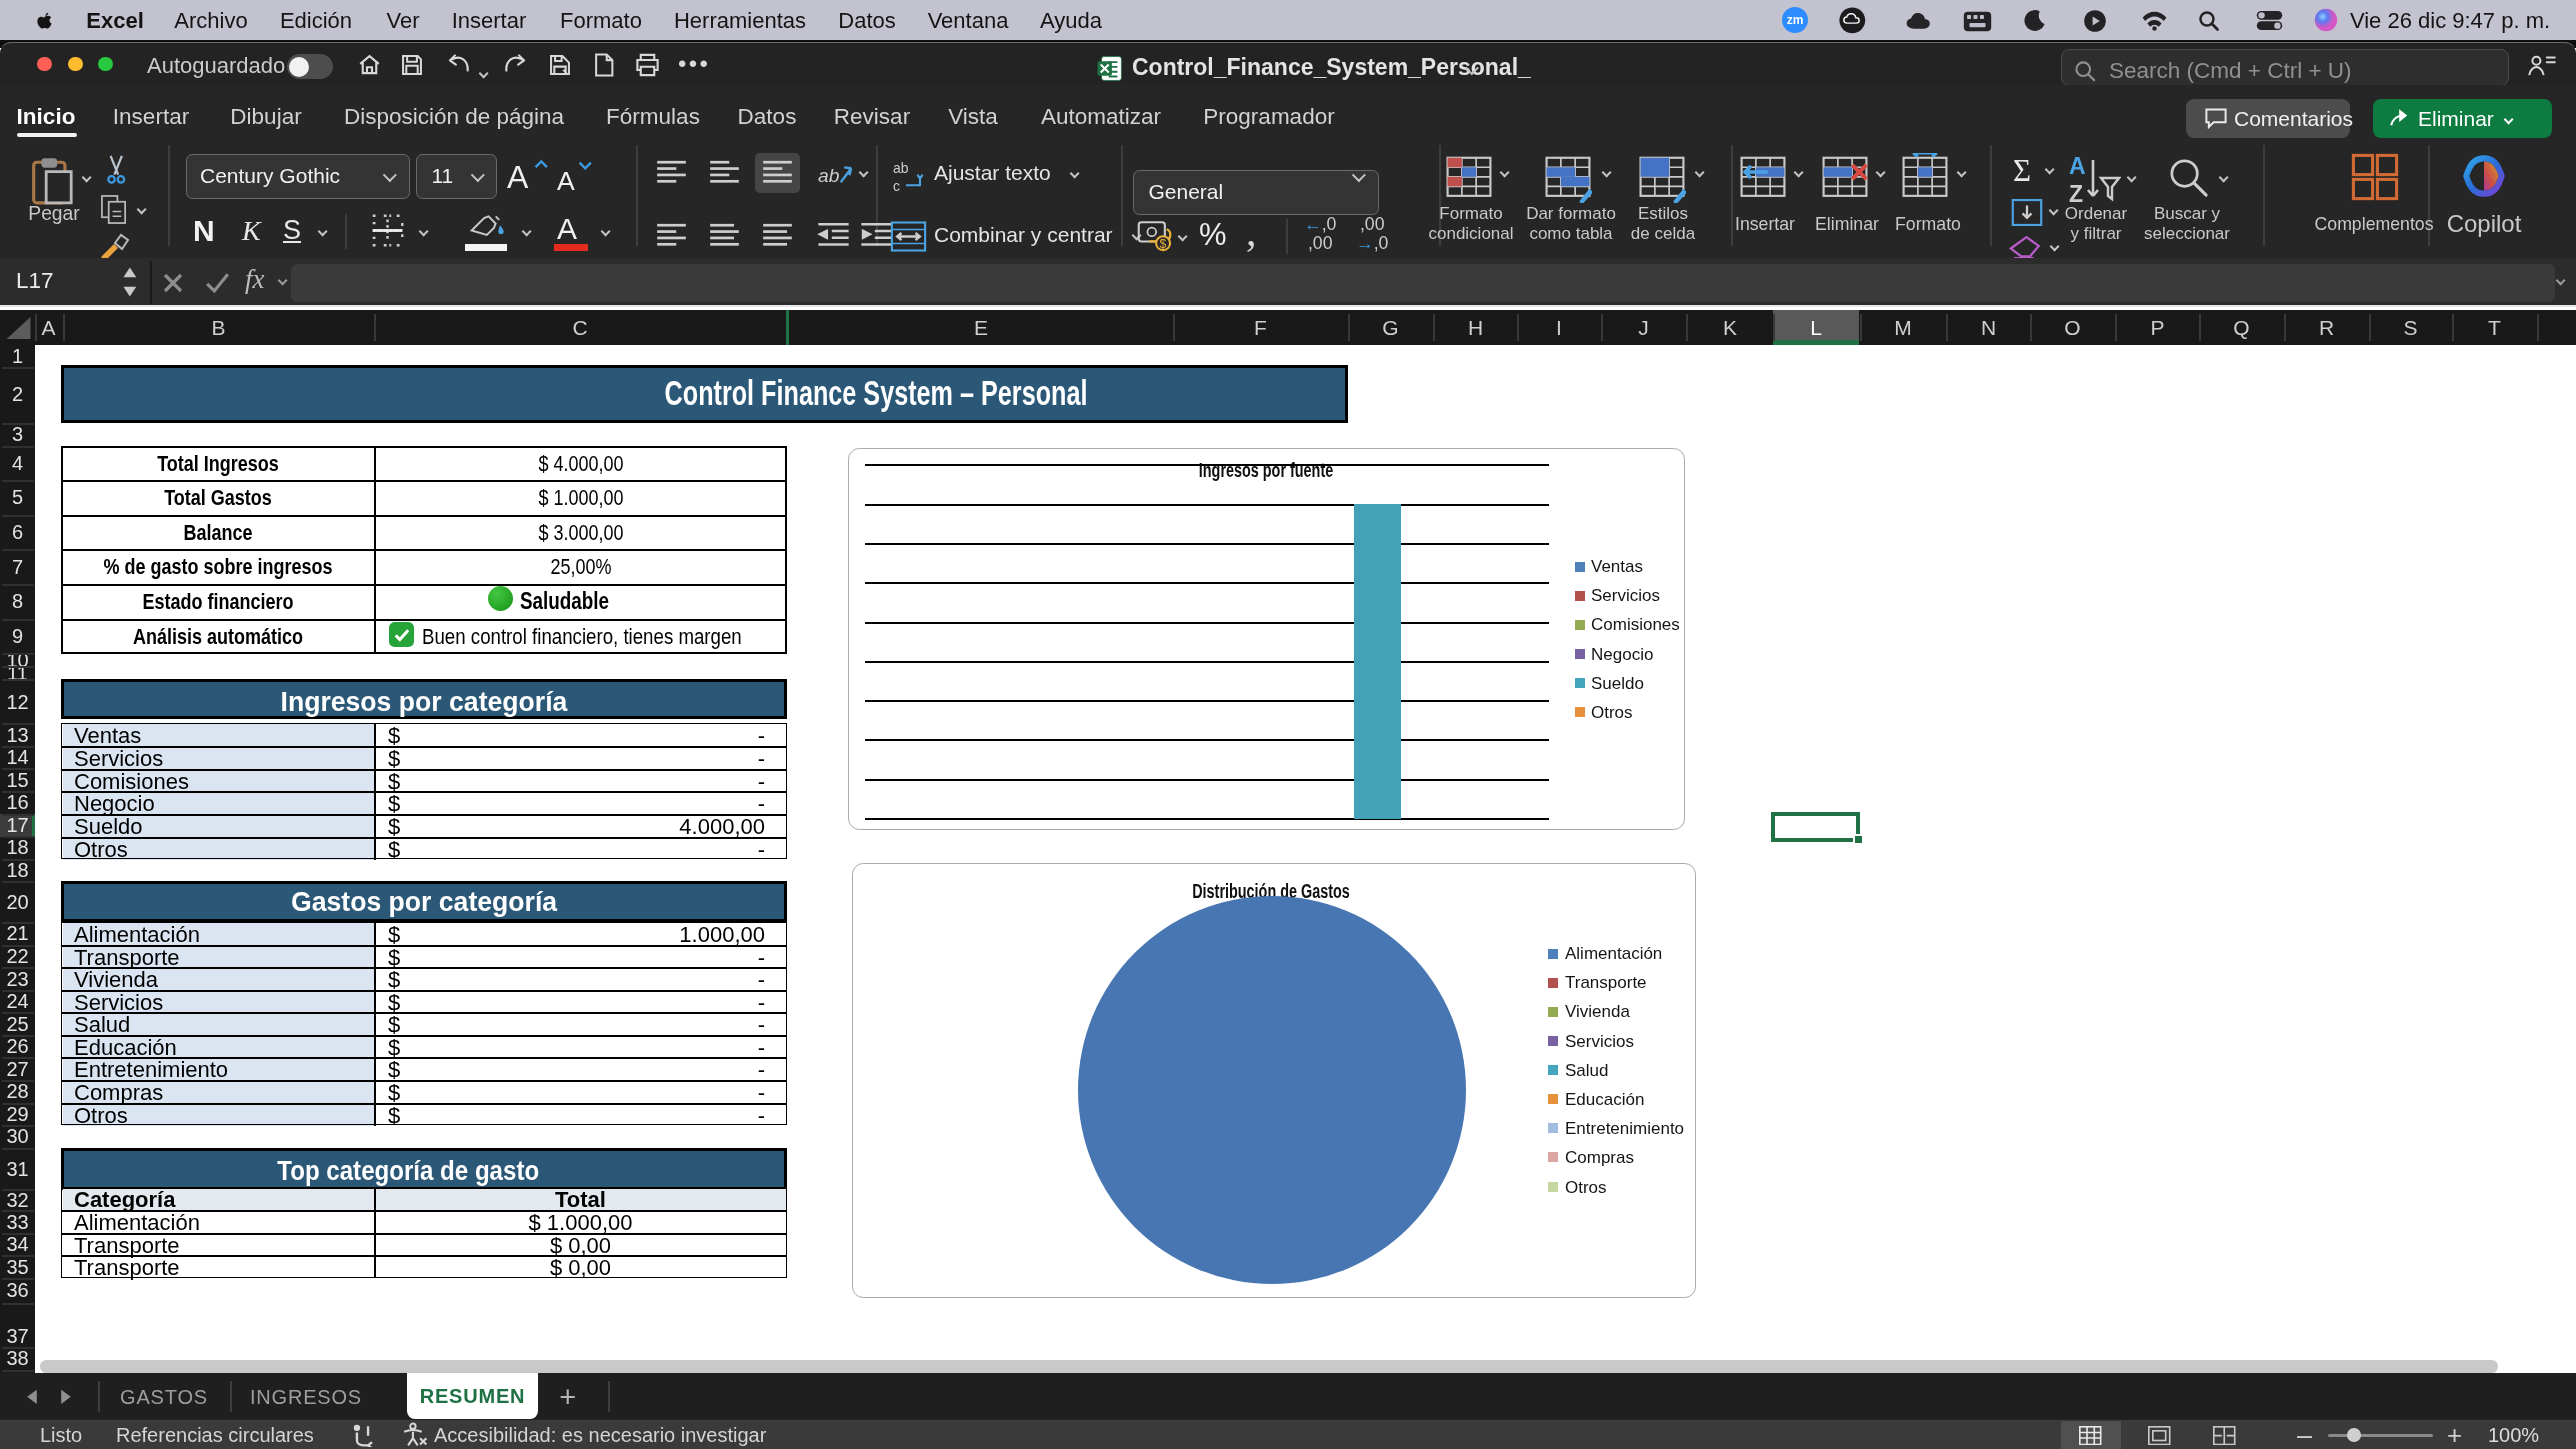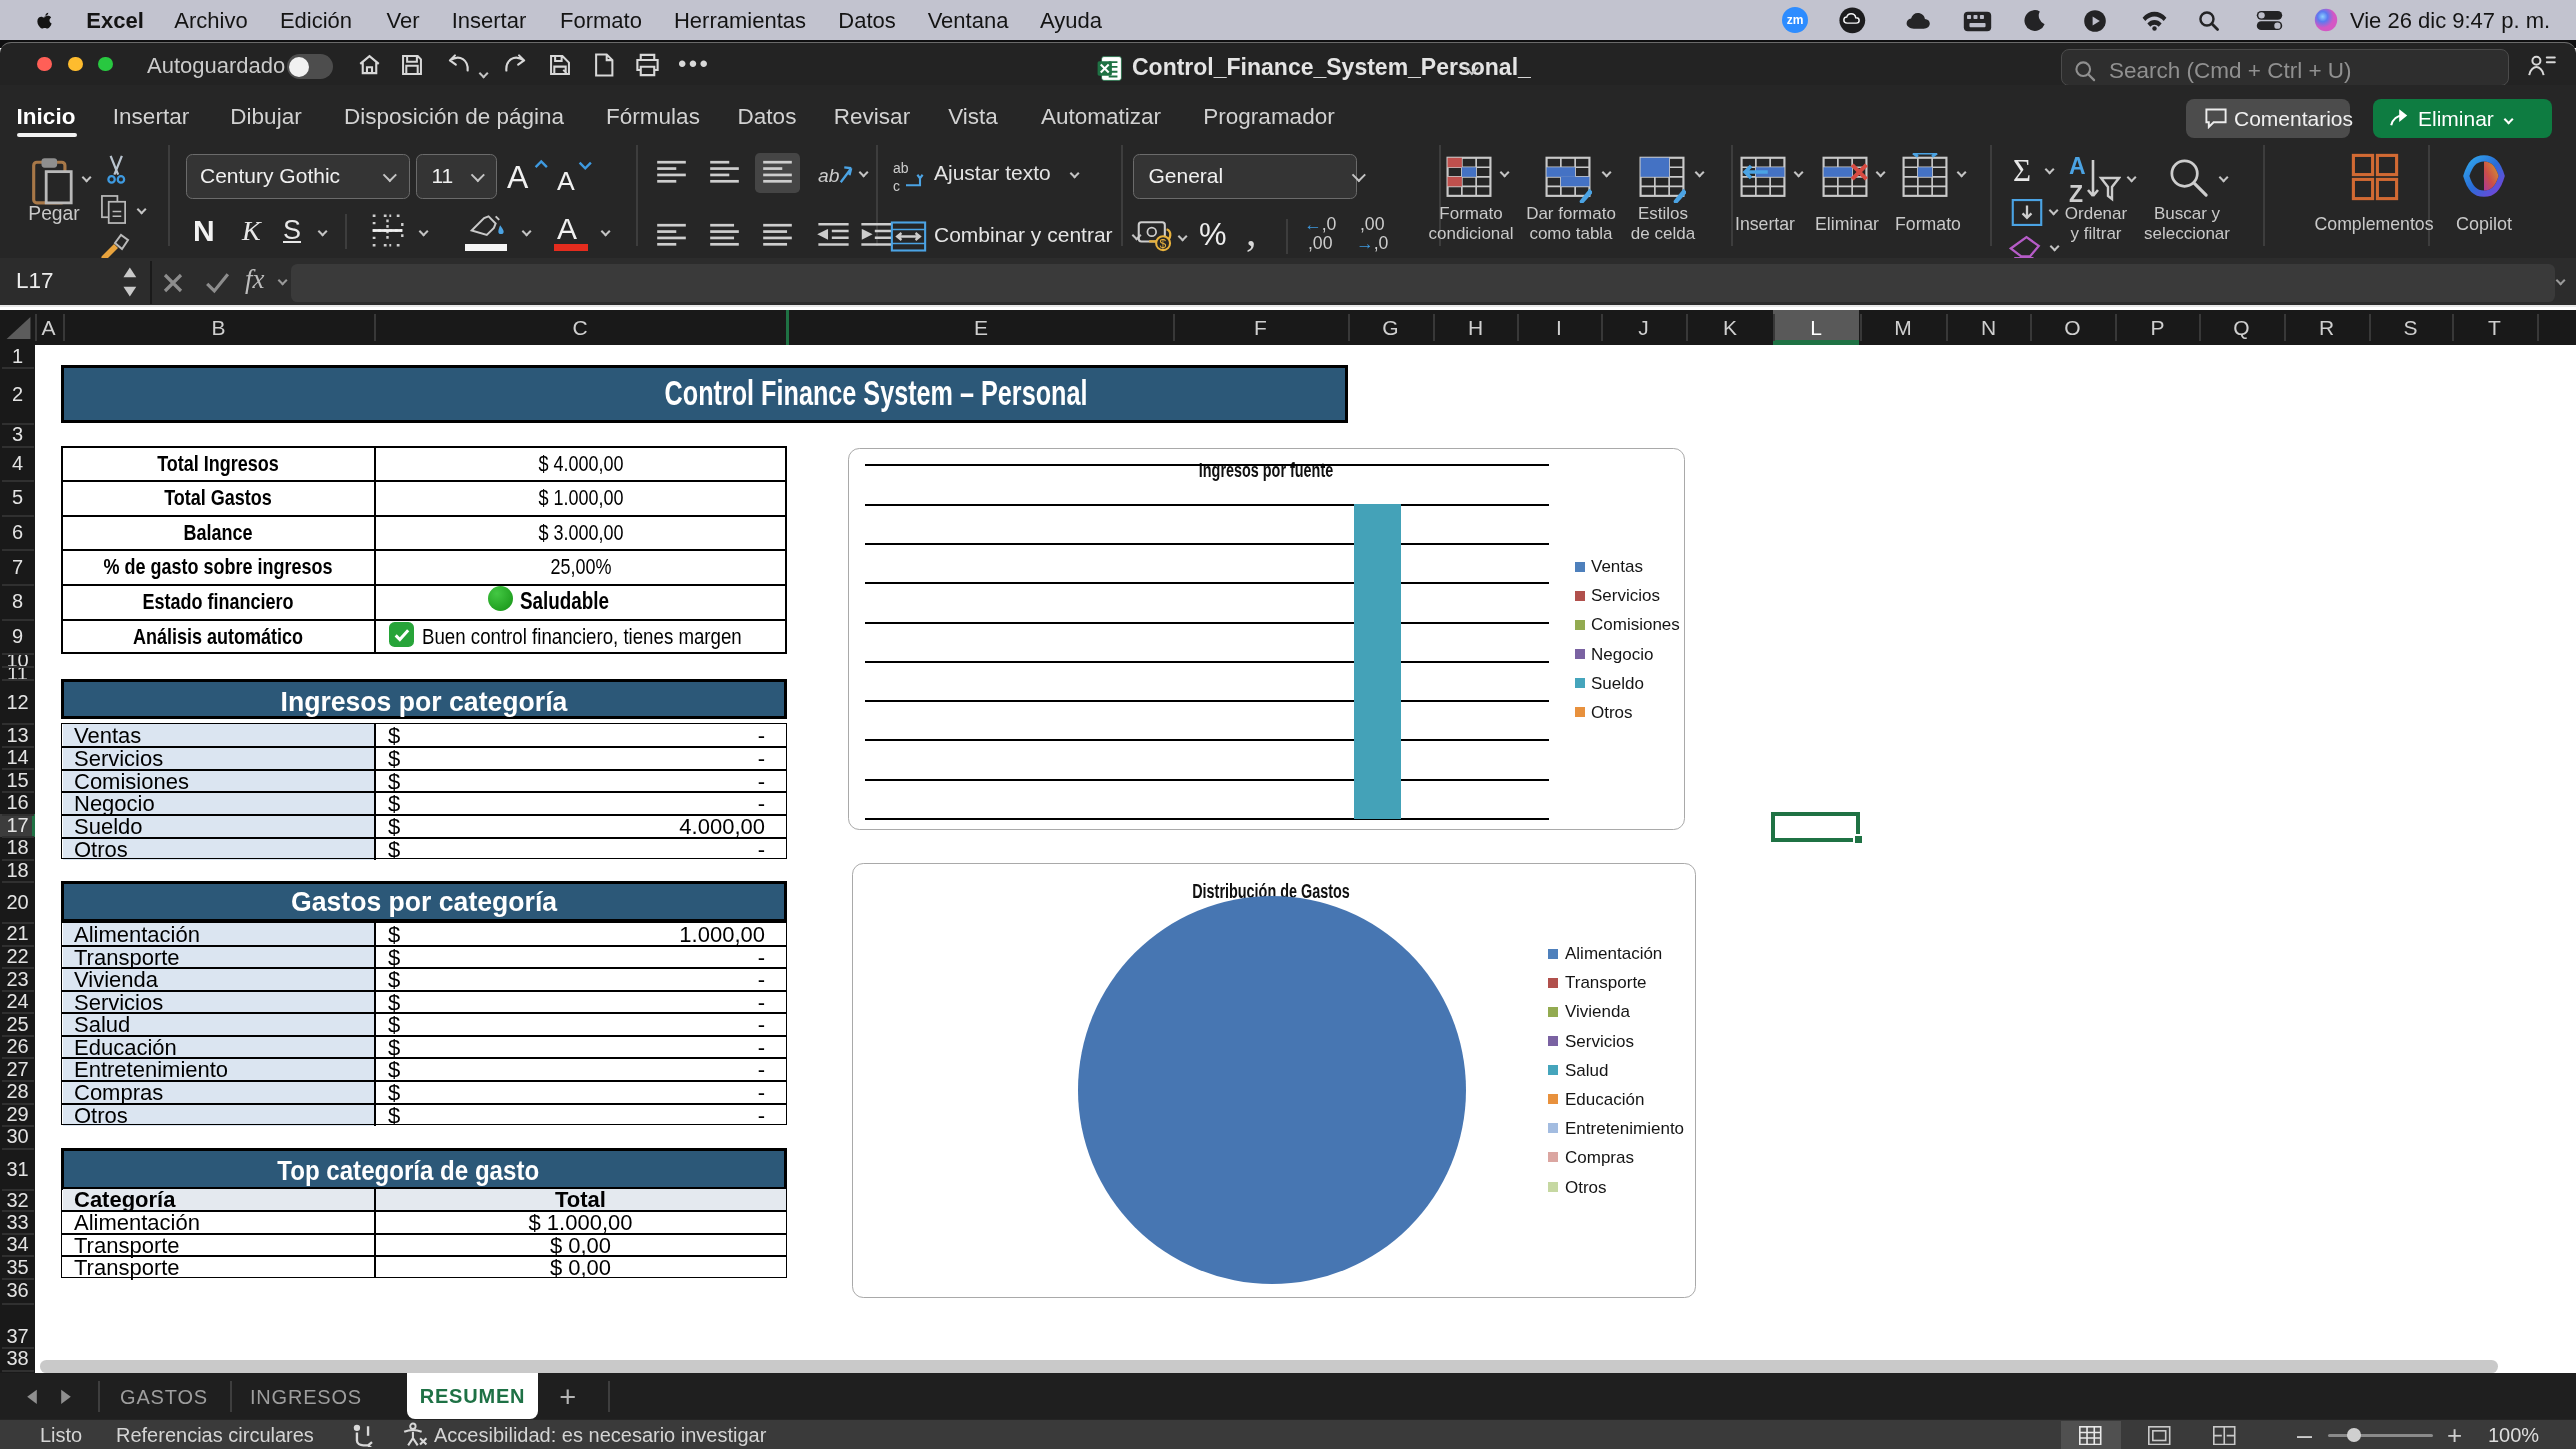--- a/index.html
+++ b/index.html
@@ -310,21 +310,21 @@
 <div class="abs" style="left:934px;top:76px;color:#e4e4e4;font-size:21px">Ajustar texto</div>
 <div class="chev sm abs" style="left:1071px;top:85px"></div>
 <svg class="abs" style="left:889px;top:134px" width="39" height="35" viewBox="0 0 44 40">
   <rect x="3" y="4" width="38" height="32" fill="none" stroke="#4ba3e3" stroke-width="2.4"></rect>
   <path d="M3 12h38M3 28h38" stroke="#4ba3e3" stroke-width="1.8"></path>
   <path d="M10 20h24M14 16l-5 4 5 4M30 16l5 4-5 4" stroke="#cdcdcd" stroke-width="2.6" fill="none"></path>
 </svg>
 <div class="abs" style="left:934px;top:138px;color:#e4e4e4;font-size:21px">Combinar y centrar</div>
 <div class="chev sm abs" style="left:1133px;top:147px"></div>
 
-<div class="rbox" style="left:1133px;top:69px;width:224px;height:45px;line-height:42px;padding-left:14.5px">General</div>
+<div class="rbox" style="left:1133px;top:85px;width:246px;height:45px;line-height:42px;padding-left:14.5px">General</div>
 <div class="chev abs" style="left:1354px;top:85px"></div>
 <svg class="abs" style="left:1137px;top:132px" width="40" height="35" viewBox="0 0 46 40">
   <rect x="2" y="6" width="30" height="22" rx="3" fill="none" stroke="#cdcdcd" stroke-width="2.4"></rect>
   <circle cx="17" cy="17" r="5" fill="none" stroke="#cdcdcd" stroke-width="2"></circle>
   <path d="M34 14c6 2 6 12-2 14h-18" stroke="#e8b23d" stroke-width="2.6" fill="none"></path>
   <circle cx="30" cy="30" r="8" fill="#262626" stroke="#e8b23d" stroke-width="2.4"></circle>
   <text x="26" y="36" fill="#e8b23d" font-size="14">$</text>
 </svg>
 <div class="chev sm abs" style="left:1179px;top:148px"></div>
 <div class="abs" style="left:1199px;top:132px;color:#ededed;font-size:31px">%</div>
@@ -434,21 +434,21 @@
     <linearGradient id="cg2" x1="1" y1="0" x2="0" y2="1">
       <stop offset="0%" stop-color="#f2b233"></stop>
             <stop offset="60%" stop-color="#e8554d"></stop>
             <stop offset="100%" stop-color="#c33bb0"></stop>
     </linearGradient>
   </defs>
   <path d="M24 4c10 0 16 6 20 20-4 14-10 20-20 20S8 38 4 24C8 10 14 4 24 4z" fill="url(#cg1)"></path>
   <path d="M24 10c7 0 11 4.5 14 14-3 9.5-7 14-14 14s-11-4.5-14-14c3-9.5 7-14 14-14z" fill="#262626"></path>
   <path d="M24 10c7 0 11 4.5 14 14-3 9.5-7 14-14 14" fill="url(#cg2)" opacity=".85"></path>
 </svg>
-<div class="rlabel" style="left:2484px;top:129px;font-size:18px">Copilot</div>
+<div class="rlabel" style="left:2484px;top:129px;font-size:24px">Copilot</div>
 
 <div id="btn-coment"><svg class="abs" style="left:17.7px;top:8px" width="24" height="22.5" viewBox="0 0 30 28">
           <path d="M3 3h24v16H12l-6 6v-6H3z" fill="none" stroke="#ececec" stroke-width="2.4"></path>
         </svg><span style="margin-left:48px">Comentarios</span></div>
 <div id="btn-compartir"><svg class="abs" style="left:14.5px;top:7.2px" width="24" height="24" viewBox="0 0 30 30">
           <path d="M4 24c2-8 8-12 14-12" fill="none" stroke="#fff" stroke-width="2.6"></path>
           <path d="M14 4l10 8-10 8z" fill="#fff"></path>
         </svg><span style="margin-left:45px">Eliminar</span><span class="chev sm" style="position:relative;display:inline-block;margin-left:11.3px;top:-2.4px;border-color:#fff"></span></div>
 
 </div>

